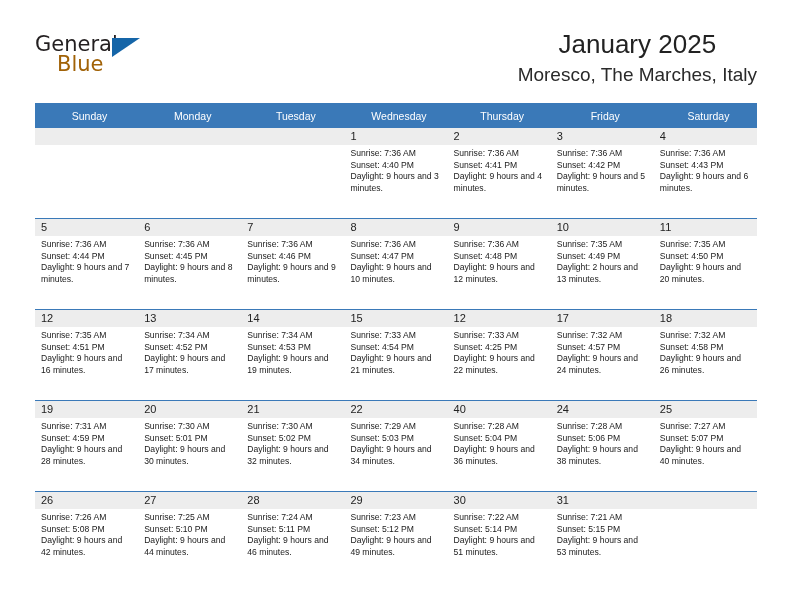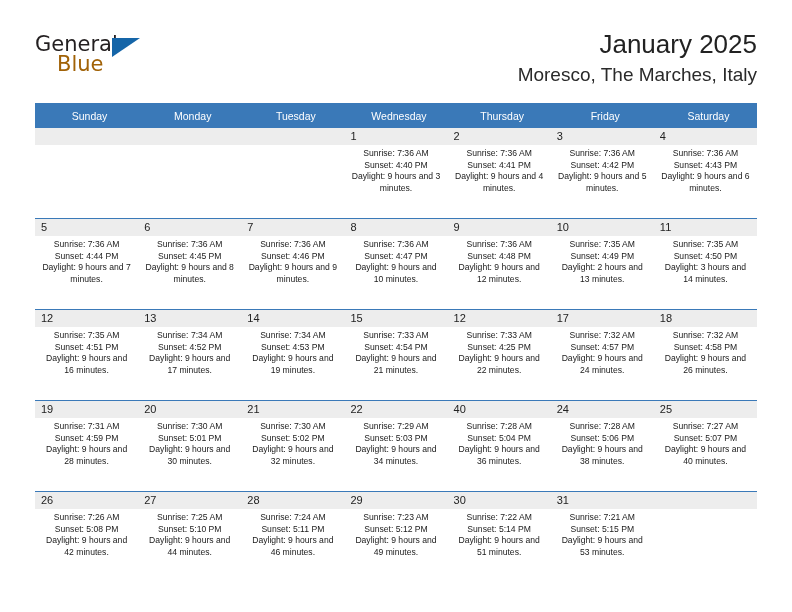--- a/index.html
+++ b/index.html
@@ -63,21 +63,21 @@
     width: 0;
     height: 0;
     border-left: 28px solid #1565a8;
     border-bottom: 19px solid transparent;
   }
 
   .title-block {
     position: absolute;
     right: 0;
     top: 0;
-    text-align: right;
+    text-align: center;
   }
   .cal-title {
     font-size: 26px;
     font-weight: 400;
     color: #222222;
     line-height: 32px;
     white-space: nowrap;
   }
   .cal-subtitle {
     font-size: 19px;
@@ -132,21 +132,20 @@
     box-sizing: border-box;
   }
   .cell.empty .daynum {
     background: #ededed;
   }
   .info {
     padding: 3px 6px 0 6px;
     font-size: 8.6px;
     line-height: 11.6px;
     color: #1a1a1a;
-    text-align: center;
   }
   .info div {
     white-space: nowrap;
   }
   .info .dl {
     white-space: normal;
   }
 </style>
 </head>
 <body>
@@ -298,21 +297,21 @@
                 <div class="dl">Daylight: 2 hours and 13 minutes.</div>
               </div>
             </div>
           </td>
           <td>
             <div class="cell">
               <div class="daynum">11</div>
               <div class="info">
                 <div>Sunrise: 7:35 AM</div>
                 <div>Sunset: 4:50 PM</div>
-                <div class="dl">Daylight: 3 hours and 14 minutes.</div>
+                <div class="dl">Daylight: 9 hours and 20 minutes.</div>
               </div>
             </div>
           </td>
         </tr>
         <tr class="week-3">
           <td>
             <div class="cell">
               <div class="daynum">12</div>
               <div class="info">
                 <div>Sunrise: 7:35 AM</div>

